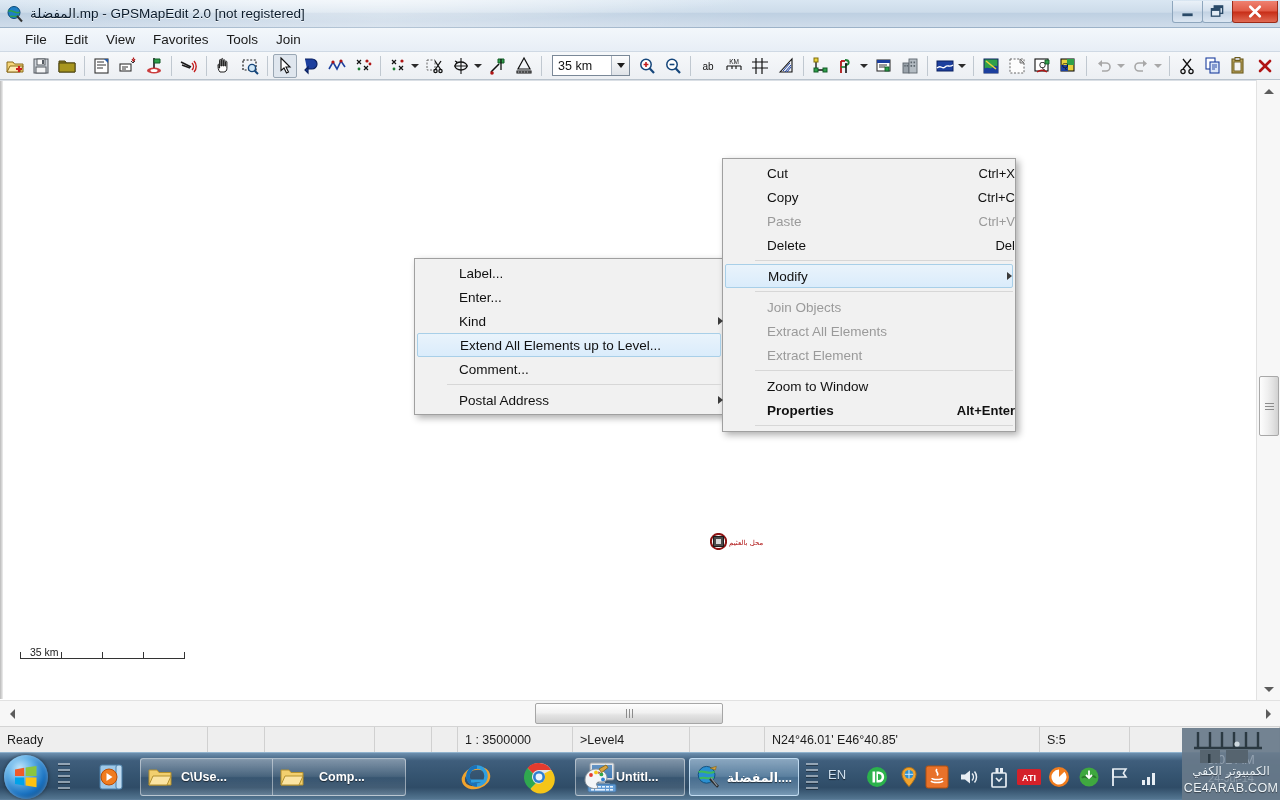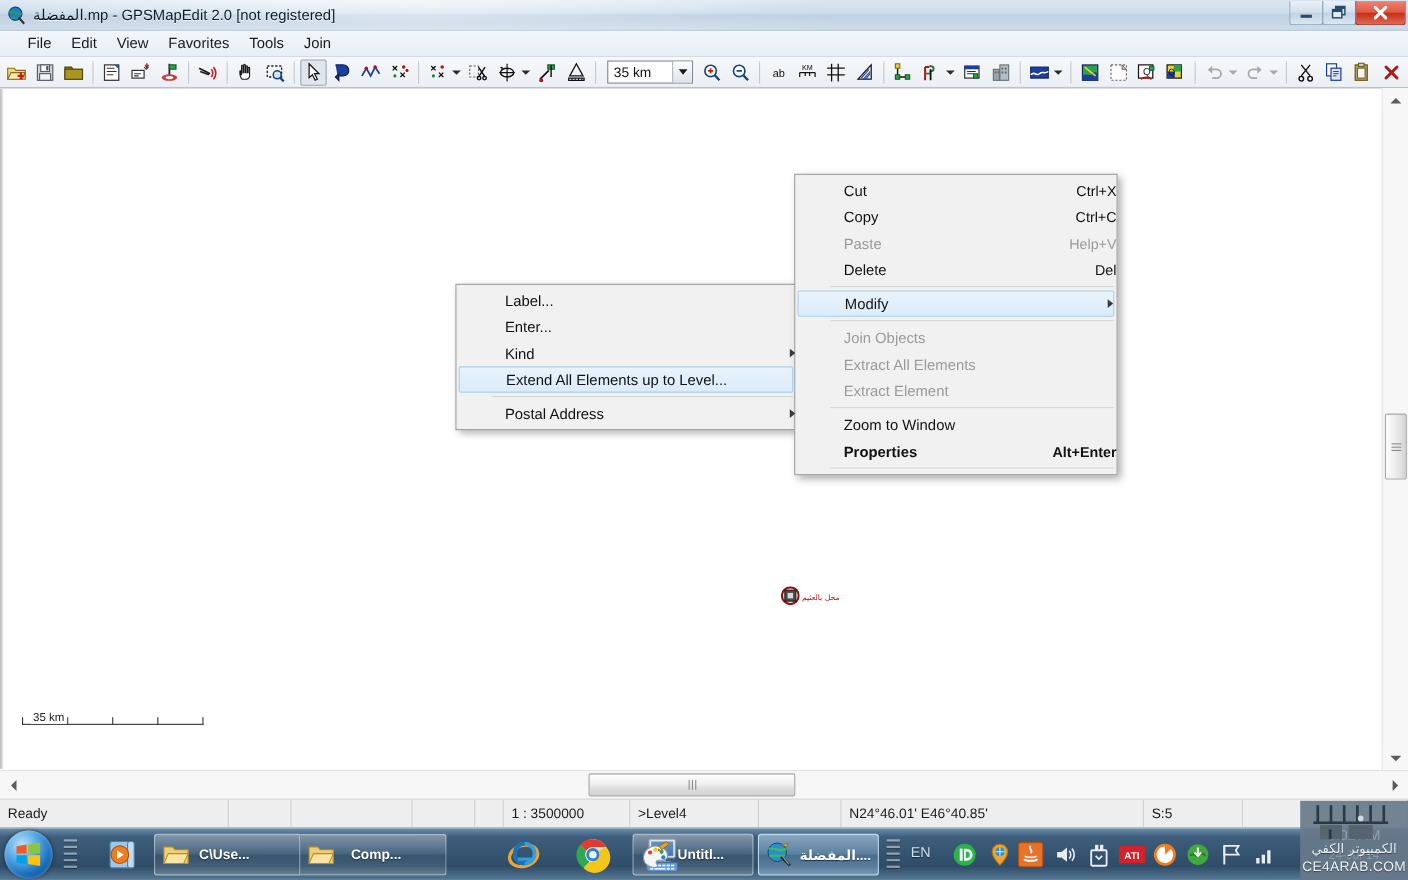--- a/index.html
+++ b/index.html
@@ -959,41 +959,44 @@
     <div class="ctxitem">
       <span>Enter...</span>
     </div>
     <div class="ctxitem">
       <span>Kind</span>
       <span class="sub"></span>
     </div>
     <div class="ctxitem hl">
       <span>Extend All Elements up to Level...</span>
     </div>
+    <div class="ctxitem">
+      <span>Comment...</span>
+    </div>
     <div class="ctxsep"></div>
     <div class="ctxitem">
       <span>Postal Address</span>
       <span class="sub"></span>
     </div>
   </div>
 
   <div class="ctxmenu" style="left:722px;top:158px;width:294px;">
     <div class="gutter"></div>
 
     <div class="ctxitem">
       <span>Cut</span>
       <span class="acc">Ctrl+X</span>
     </div>
     <div class="ctxitem">
       <span>Copy</span>
       <span class="acc">Ctrl+C</span>
     </div>
     <div class="ctxitem disabled">
       <span>Paste</span>
-      <span class="acc">Help+V</span>
+      <span class="acc">Ctrl+V</span>
     </div>
     <div class="ctxitem">
       <span>Delete</span>
       <span class="acc">Del</span>
     </div>
 
     <div class="ctxsep"></div>
 
     <div class="ctxitem hl">
       <span>Modify</span>

